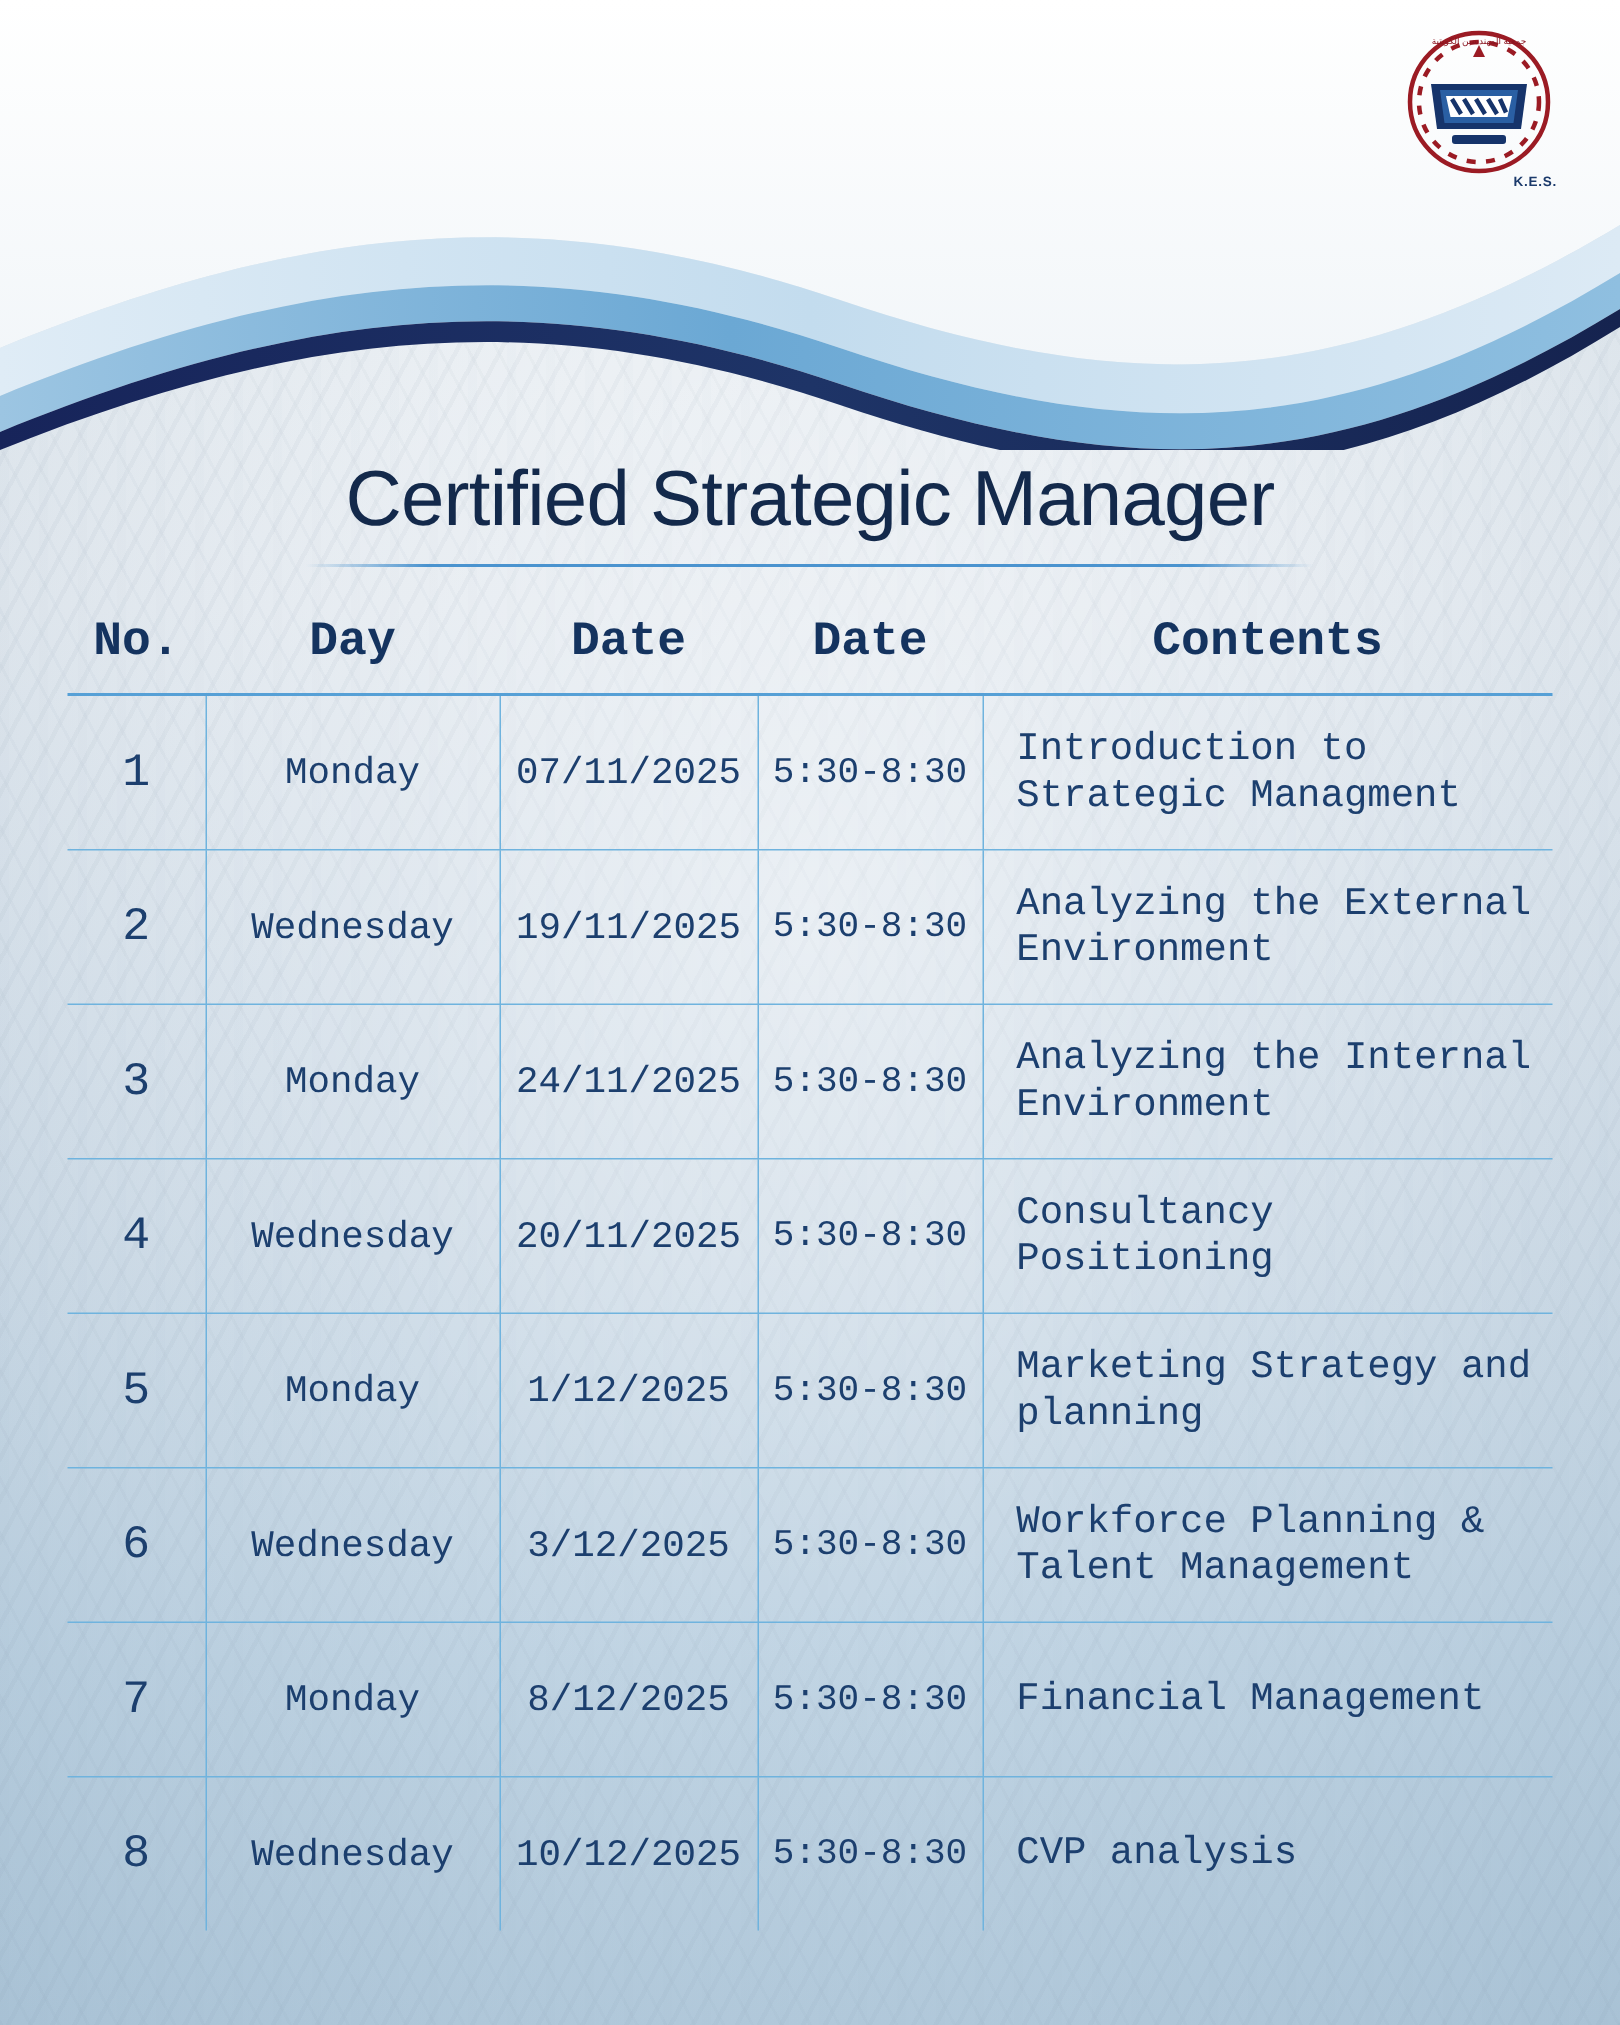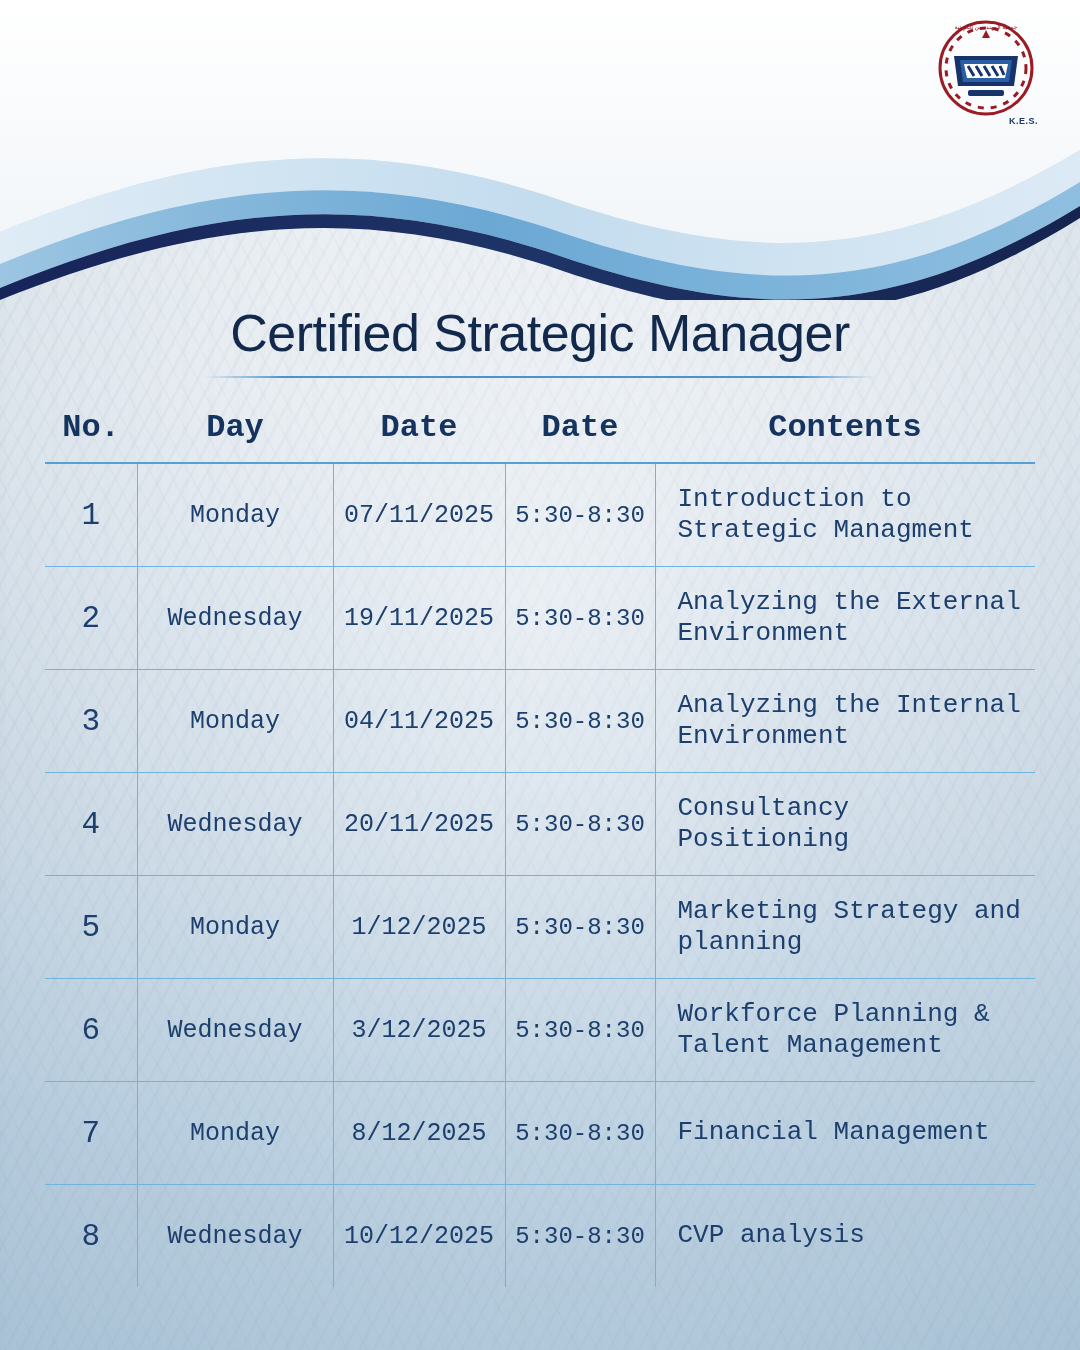--- a/index.html
+++ b/index.html
@@ -278,21 +278,21 @@
         <tr>
           <td class="no">2</td>
           <td class="day">Wednesday</td>
           <td class="date">19/11/2025</td>
           <td class="time">5:30-8:30</td>
           <td class="contents">Analyzing the External Environment</td>
         </tr>
         <tr>
           <td class="no">3</td>
           <td class="day">Monday</td>
-          <td class="date">04/11/2025</td>
+          <td class="date">24/11/2025</td>
           <td class="time">5:30-8:30</td>
           <td class="contents">Analyzing the Internal Environment</td>
         </tr>
         <tr>
           <td class="no">4</td>
           <td class="day">Wednesday</td>
           <td class="date">20/11/2025</td>
           <td class="time">5:30-8:30</td>
           <td class="contents">Consultancy Positioning</td>
         </tr>

